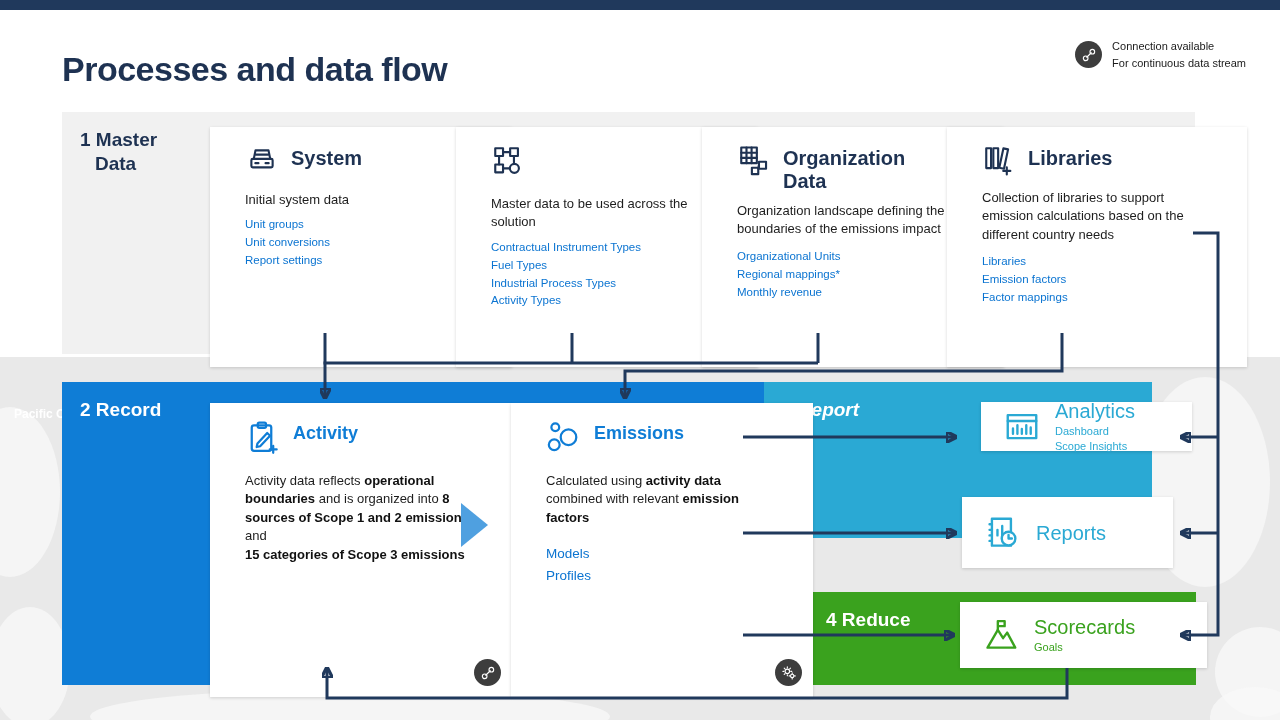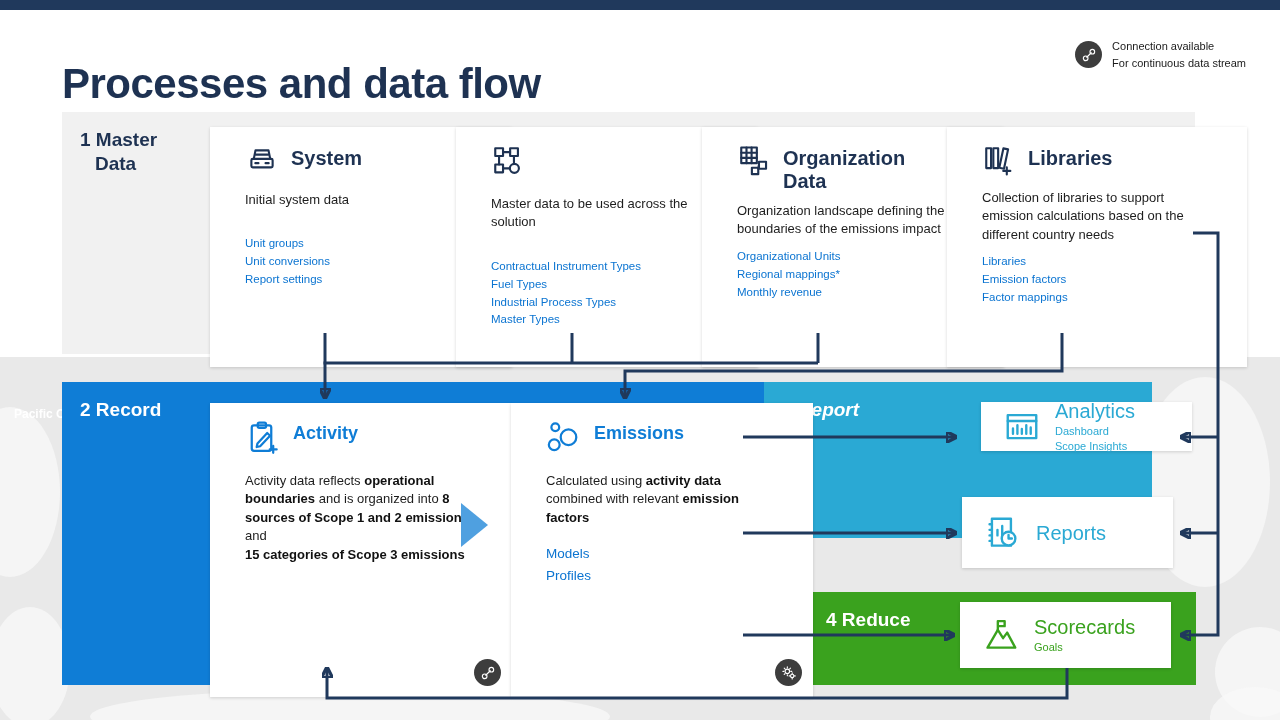--- a/index.html
+++ b/index.html
@@ -1,19 +1,19 @@
 <!DOCTYPE html>
 <html style="--navy: #20395c; --title_navy: #1e3252; --link_blue: #0b74d1; --record_blue: #0f7dd6; --report_cyan: #2aa9d4; --reduce_green: #3aa21e; --panel_gray: #f1f1f1; --page_gray: #e9e9e9; --badge_dark: #3d3d3d; --chevron_blue: #4fa0e0;"><head>
 <meta charset="utf-8">
 <style>
   html,body{margin:0;padding:0;background:#fff;}
   .canvas{position:relative;width:1280px;height:720px;overflow:hidden;background:#fff;
           font-family:"Liberation Sans",sans-serif;-webkit-font-smoothing:antialiased;}
   .top-strip{position:absolute;left:0;top:0;width:1280px;height:10px;background:var(--navy);z-index:6;}
-  .page-title{position:absolute;left:62px;top:60px;margin:0;font-size:42px;font-weight:700;
+  .page-title{position:absolute;left:62px;top:50px;margin:0;font-size:34px;font-weight:700;
               letter-spacing:-.5px;color:var(--title_navy);z-index:6;}
   
   .legend{position:absolute;right:34px;top:38px;display:flex;align-items:center;gap:10px;z-index:6;}
   .legend-text{font-size:11px;line-height:1.5;color:#1b1b1b;}
   .badge{width:27px;height:27px;border-radius:50%;background:var(--badge_dark);
          display:flex;align-items:center;justify-content:center;flex:0 0 auto;}
   .badge svg{width:16px;height:16px;stroke:#fff;fill:none;stroke-width:1.7;stroke-linecap:round;}
   .badge.corner{position:absolute;right:11px;bottom:11px;}
   
   .lower-bg{position:absolute;left:0;top:357px;width:1280px;height:363px;background:var(--page_gray);z-index:0;}
@@ -33,33 +33,33 @@
   .card{position:absolute;background:#fff;z-index:5;box-shadow:0 1px 3px rgba(0,0,0,.16);}
   .card-pad{padding:17px 35px;}
   .card-system{left:210px;top:127px;width:232px;height:206px;}
   .card-reference{left:456px;top:127px;width:232px;height:206px;}
   .card-organization{left:702px;top:127px;width:232px;height:206px;}
   .card-libraries{left:947px;top:127px;width:230px;height:206px;}
   .card-activity{left:210px;top:403px;width:232px;height:260px;}
   .card-emissions{left:511px;top:403px;width:232px;height:260px;}
   .card-analytics{left:981px;top:402px;width:211px;height:49px;}
   .card-reports{left:962px;top:497px;width:211px;height:71px;}
-  .card-scorecards{left:960px;top:602px;width:211px;height:66px;}
+  .card-scorecards{left:960px;top:602px;width:247px;height:66px;}
   .card-head{display:flex;align-items:flex-start;gap:12px;}
   .icon{flex:0 0 auto;}
   .icon svg{display:block;fill:none;stroke-width:1.5;stroke-linecap:round;stroke-linejoin:round;}
   .icon.navy svg{stroke:var(--title_navy);}
   .icon.blue svg{stroke:var(--record_blue);}
   .icon.cyan svg{stroke:var(--report_cyan);}
   .icon.green svg{stroke:var(--reduce_green);}
   .card-title{font-size:20px;font-weight:700;color:var(--title_navy);line-height:1.15;padding-top:3px;}
   .card-activity .card-title,.card-emissions .card-title{color:var(--record_blue);font-size:18px;}
   .desc{margin:13px 0 0;font-size:13px;line-height:1.42;color:#1d1d1d;}
   .desc b{font-weight:700;color:#111;}
-  .links{margin-top:26px;font-size:11.5px;line-height:1.55;color:var(--link_blue);}
+  .links{margin-top:7px;font-size:11.5px;line-height:1.55;color:var(--link_blue);}
   .links .lnk{cursor:pointer;}
   .links-lg{font-size:13.5px;line-height:1.6;margin-top:16px;}
   
   .mini{display:flex;align-items:center;gap:14px;height:100%;padding-left:22px;box-sizing:border-box;}
   .mini .m-title{font-size:20px;font-weight:400;line-height:1.1;}
   .mini .m-sub{font-size:11px;line-height:1.35;margin-top:2px;}
   .mini.cyan-text .m-title,.mini.cyan-text .m-sub{color:var(--report_cyan);}
   .mini.green-text .m-title,.mini.green-text .m-sub{color:var(--reduce_green);}
   
   .chevron{position:absolute;left:461px;top:503px;width:0;height:0;z-index:5;
@@ -140,21 +140,21 @@
           <path d="M8.5 5.7h5 M5.7 8.5v6 M16.2 8.5v4.5 M8.5 17.2h4.7"></path>
           <circle cx="16.5" cy="17.2" r="3.2"></circle>
         </svg>
       </span>
     </div>
     <p class="desc" style="margin-top:17px;">Master data to be used across the solution</p>
     <div class="links">
       <div class="lnk">Contractual Instrument Types</div>
       <div class="lnk">Fuel Types</div>
       <div class="lnk">Industrial Process Types</div>
-      <div class="lnk">Master Types</div>
+      <div class="lnk">Activity Types</div>
     </div>
     <span class="badge corner">
       <svg viewBox="0 0 24 24">
           <path d="M8.6 15.4 15.4 8.6"></path>
           <circle cx="7" cy="17" r="3.5"></circle>
           <circle cx="17" cy="7" r="3.5"></circle>
         </svg>
     </span>
   </div>
 

